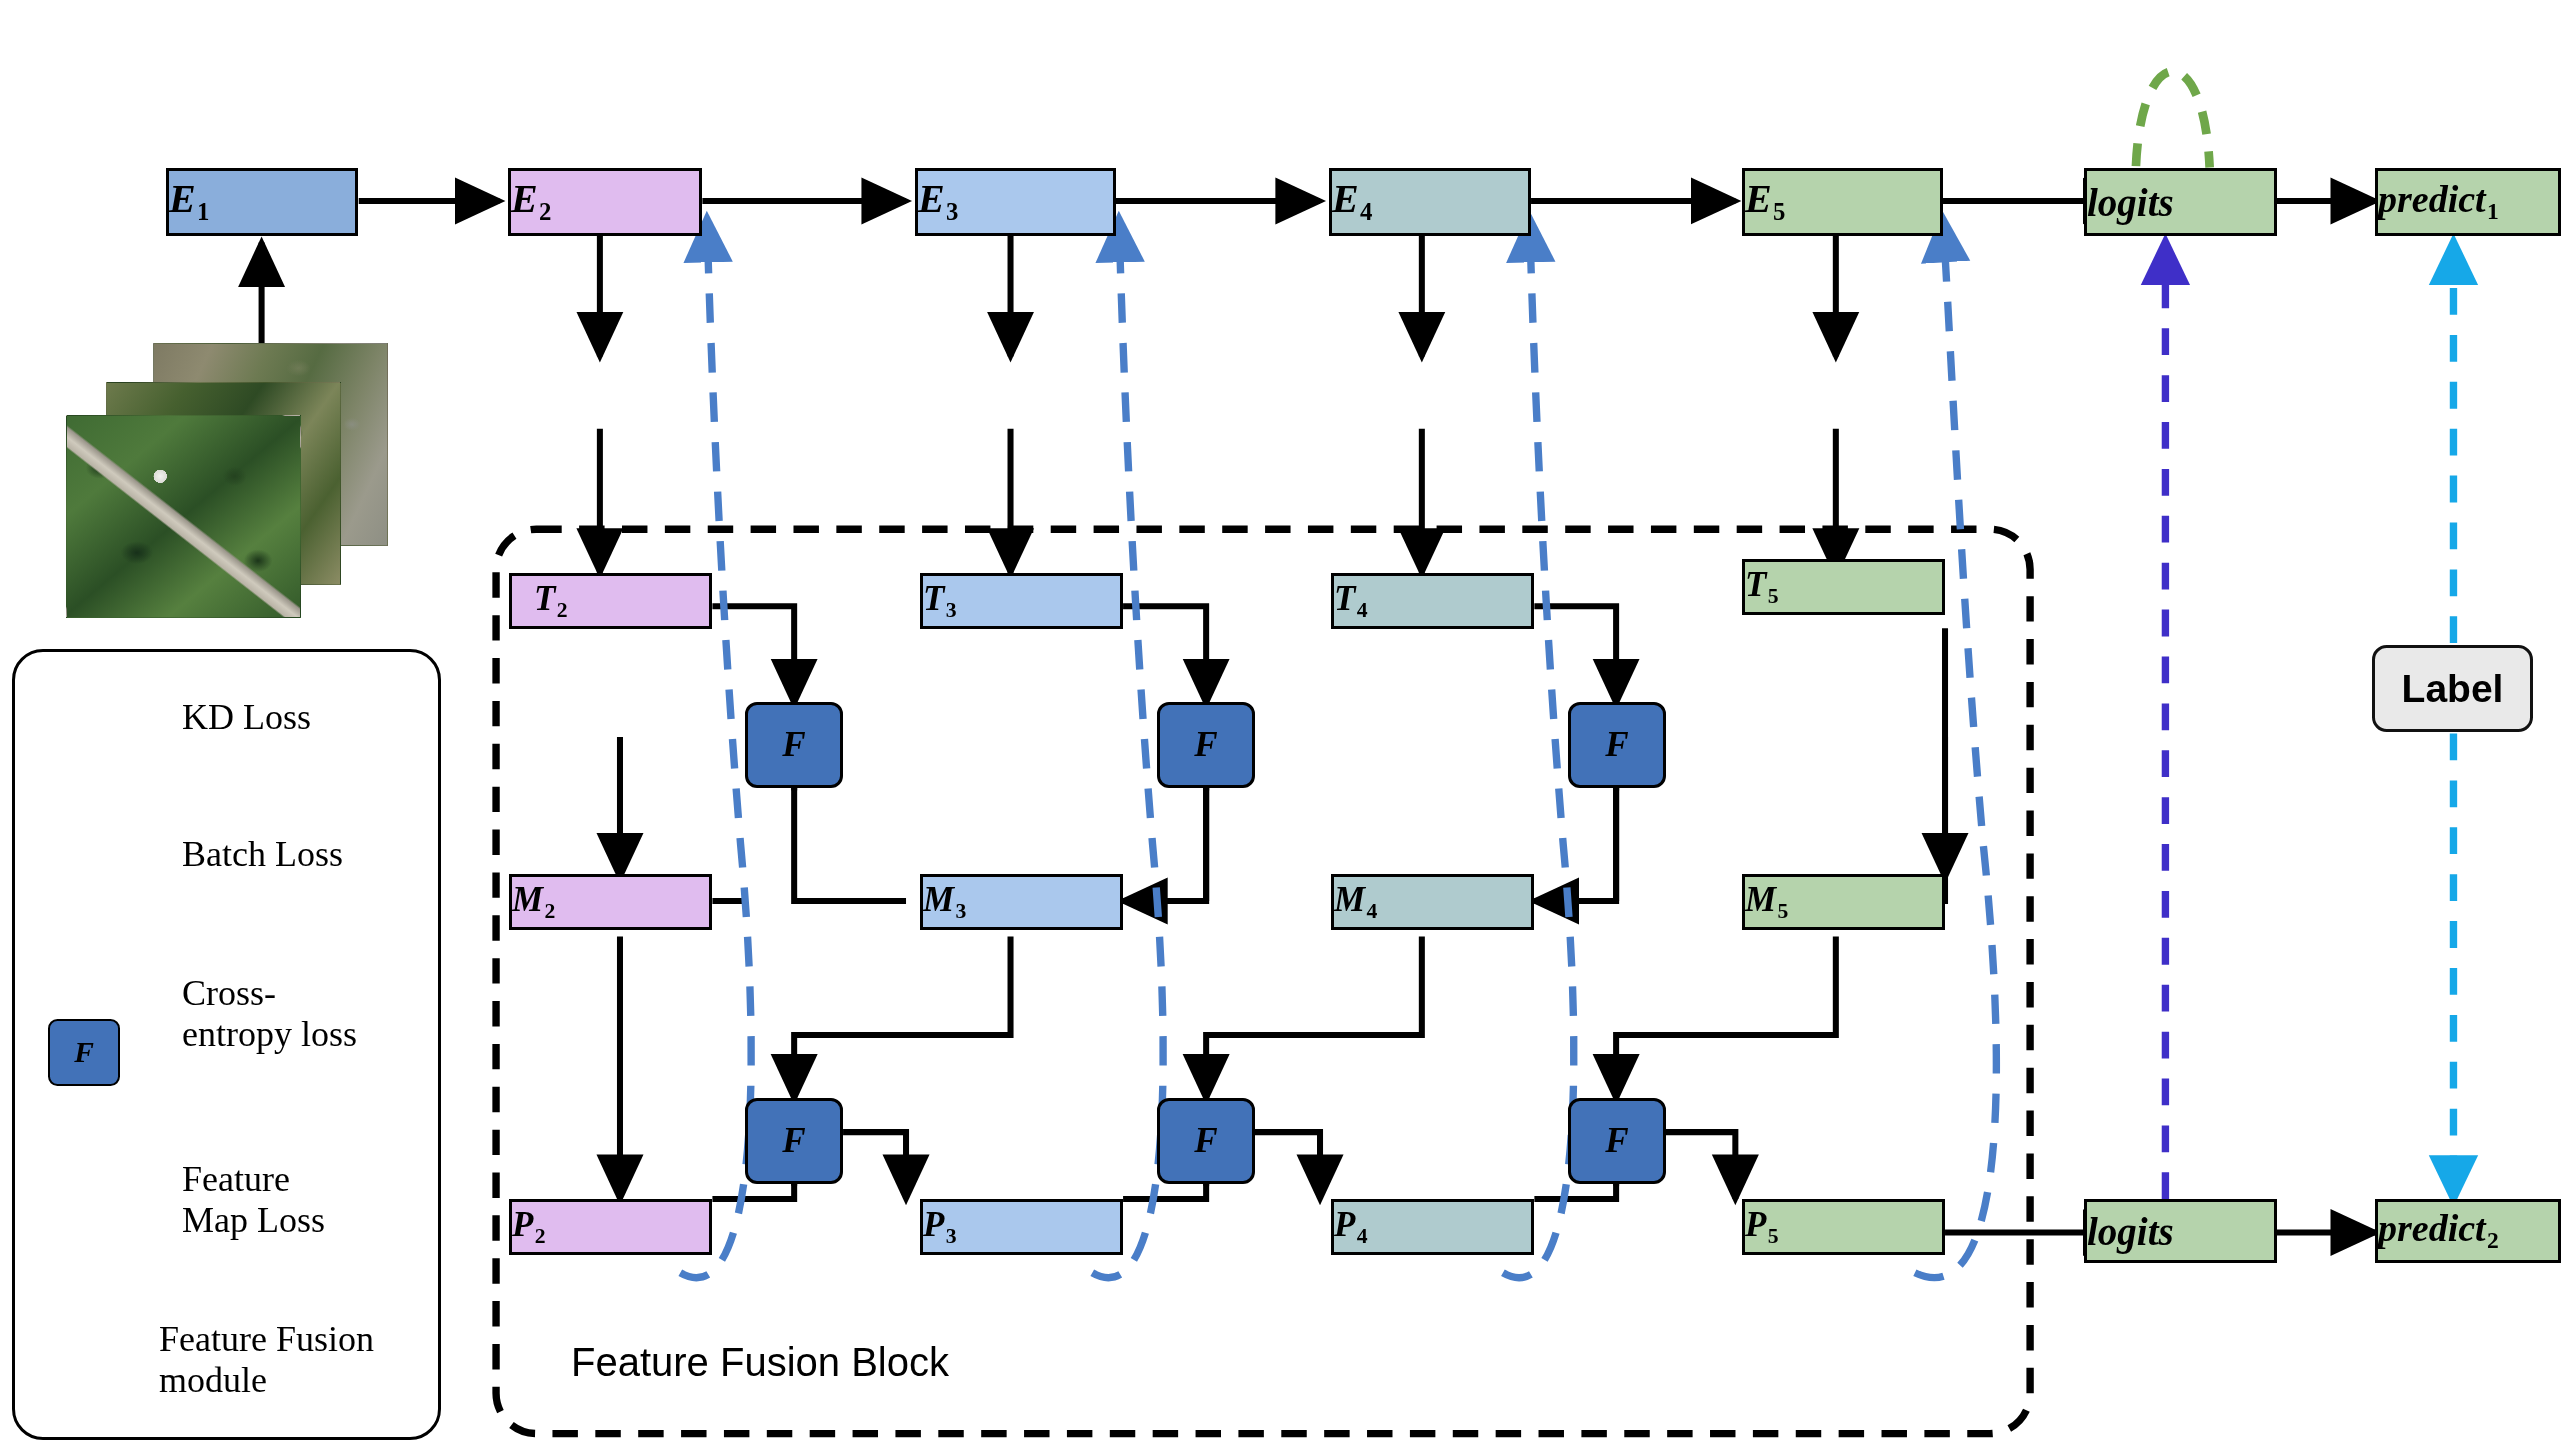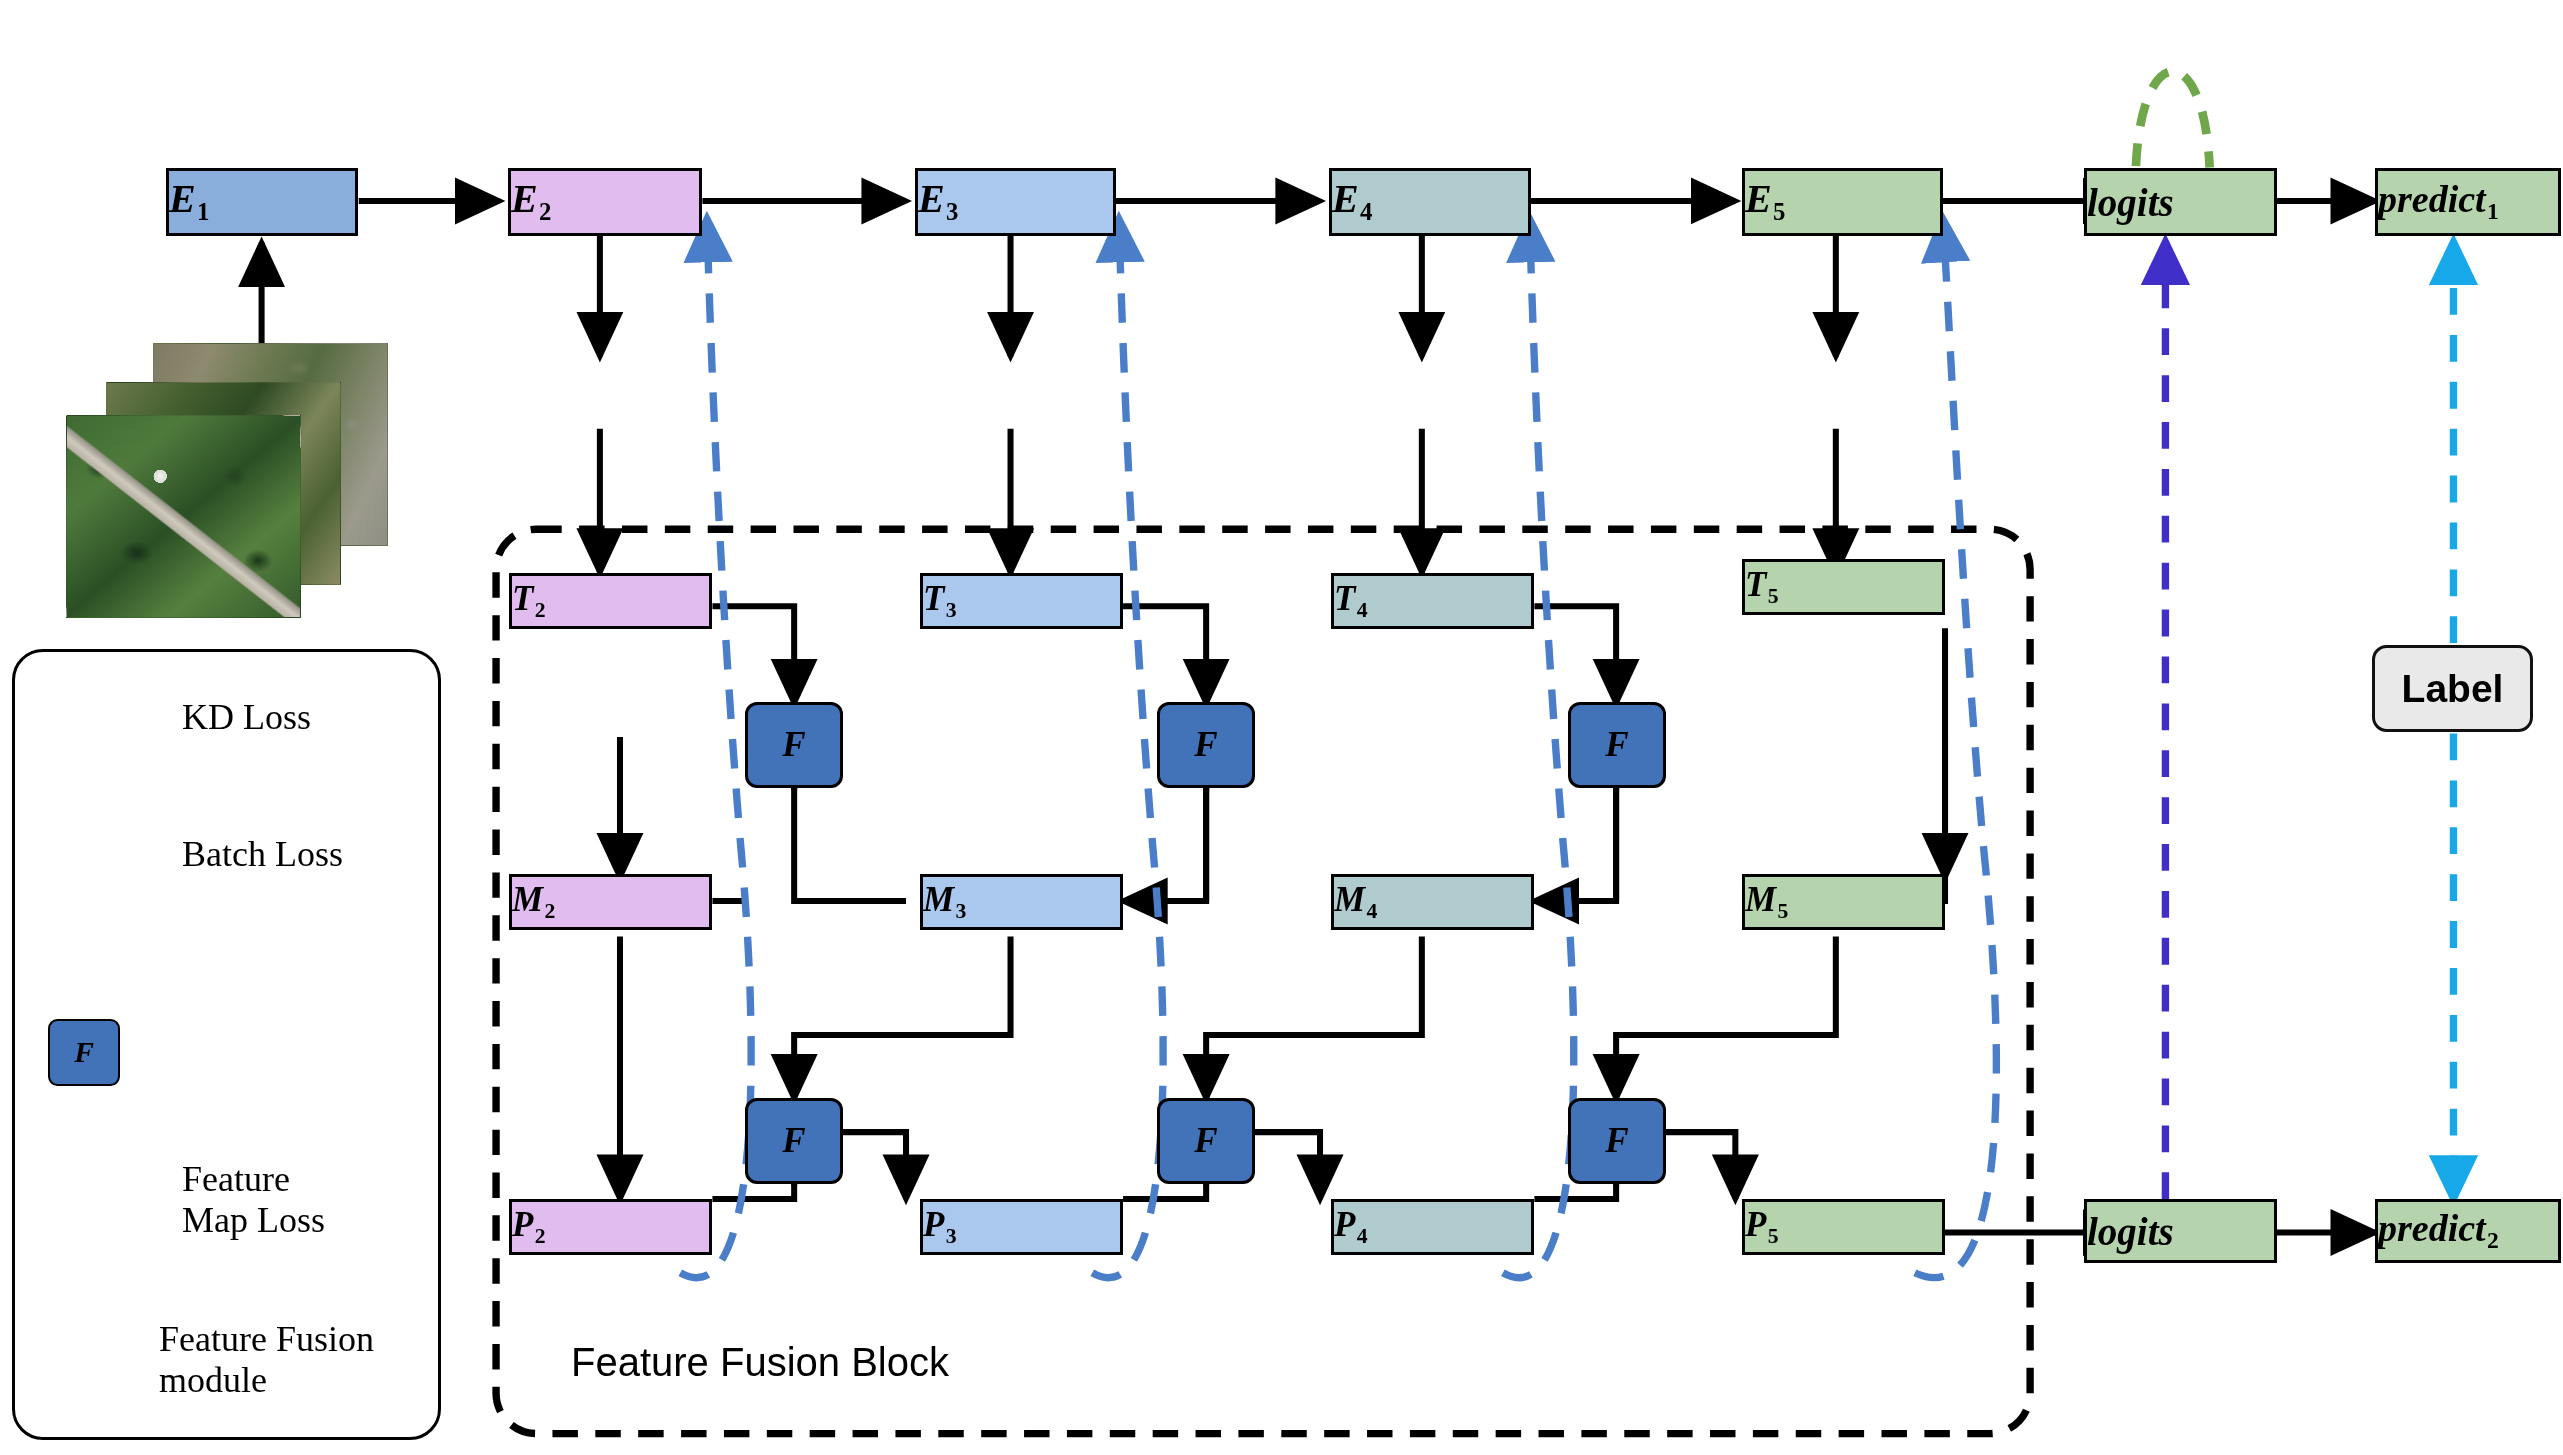--- a/index.html
+++ b/index.html
@@ -201,21 +201,21 @@
   </div>
 
   <div class="node" style="left:2084px;top:168px;width:193px;height:68px;font-size:39px;background:#B5D3AC;">
     <span class="lbl"><span>logits</span></span>
   </div>
   <div class="node" style="left:2375px;top:168px;width:186px;height:68px;font-size:38px;background:#B5D3AC;">
     <span class="lbl"><span>predict</span><span class="sub">1</span></span>
   </div>
 
 
-  <div class="node" style="left:509px;top:573px;width:203px;height:56px;font-size:35px;background:#E0BCEF;">
+  <div class="node" style="left:509px;top:573px;width:203px;height:56px;font-size:35px;background:#E0BCEF;padding-left:22px;">
     <span class="lbl"><span>T</span><span class="sub">2</span></span>
   </div>
   <div class="node" style="left:920px;top:573px;width:203px;height:56px;font-size:35px;background:#AAC8ED;">
     <span class="lbl"><span>T</span><span class="sub">3</span></span>
   </div>
   <div class="node" style="left:1331px;top:573px;width:203px;height:56px;font-size:35px;background:#AFCBCE;">
     <span class="lbl"><span>T</span><span class="sub">4</span></span>
   </div>
   <div class="node" style="left:1742px;top:559px;width:203px;height:56px;font-size:35px;background:#B5D3AC;">
     <span class="lbl"><span>T</span><span class="sub">5</span></span>
@@ -305,20 +305,24 @@
 
   <div class="legend-f" style="left:48px;top:1019px;width:72px;height:67px;">
     <span>F</span>
   </div>
 
   <div class="legend-text" style="left:182px;top:697px;width:235px;">
     <span>KD Loss</span>
   </div>
   <div class="legend-text" style="left:182px;top:834px;width:235px;">
     <span>Batch Loss</span>
+  </div>
+  <div class="legend-text" style="left:182px;top:973px;width:235px;">
+    <span>Cross-</span><br>
+    <span>entropy loss</span>
   </div>
   <div class="legend-text" style="left:182px;top:1159px;width:235px;">
     <span>Feature</span><br>
     <span>Map Loss</span>
   </div>
   <div class="legend-text" style="left:159px;top:1319px;width:268px;">
     <span>Feature Fusion</span><br>
     <span>module</span>
   </div>
 

